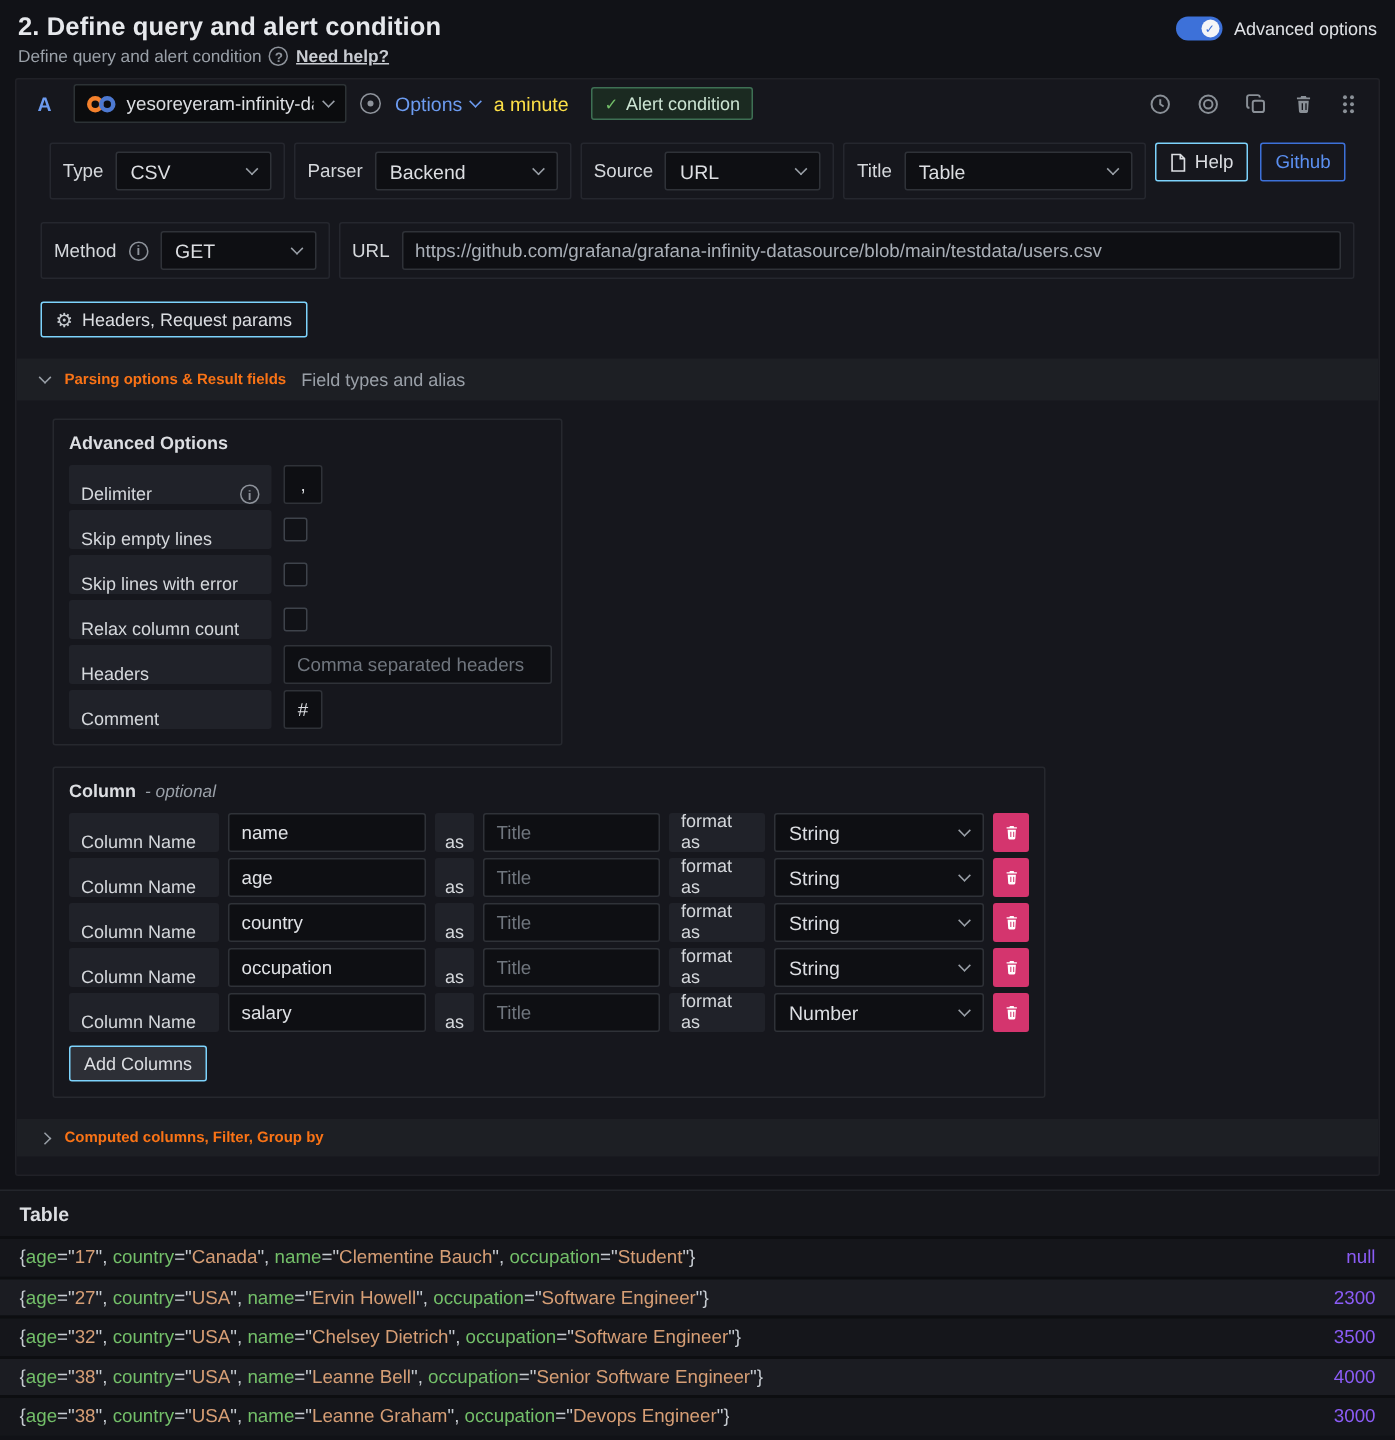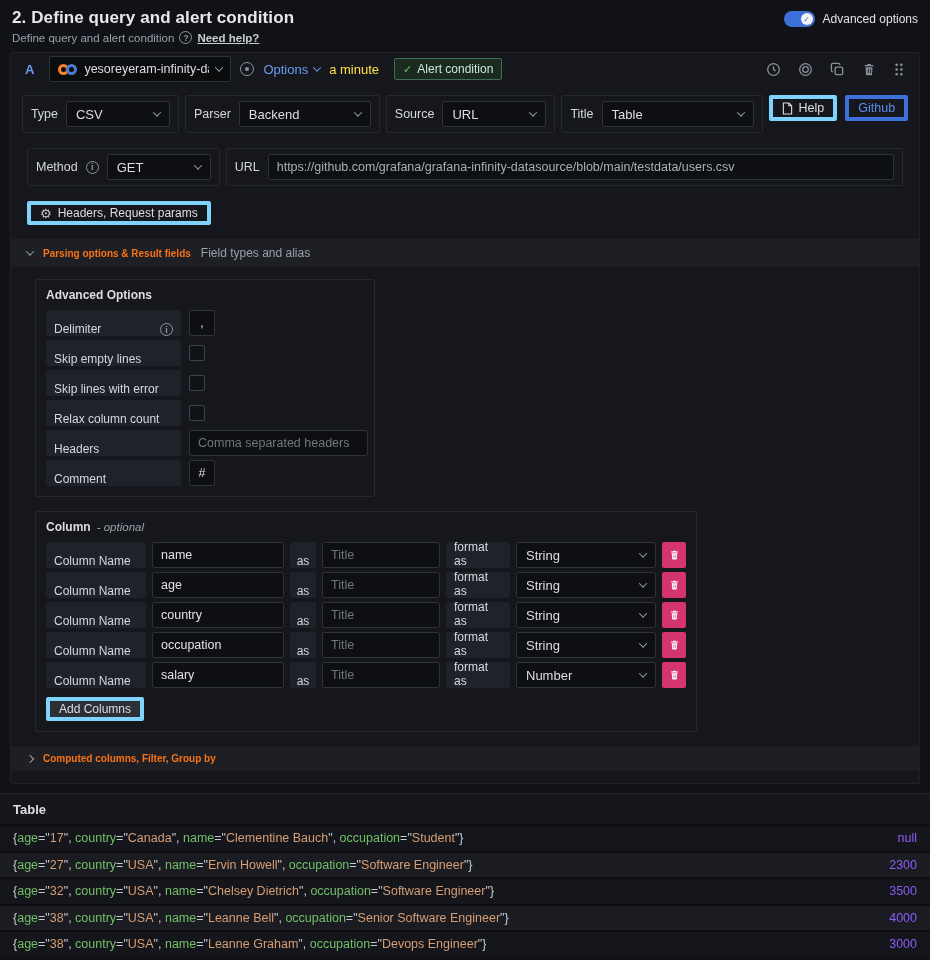--- a/index.html
+++ b/index.html
@@ -50,25 +50,25 @@
 
   .query-body { padding:10px 16px 12px; }
   .field-row { display:flex; gap:6px; margin-bottom:15px; align-items:stretch;justify-content:center; }
   .fbox { border:1px solid #25272e; border-radius:2px; padding:5px 8px; display:flex; align-items:center; gap:8px; }
   .flabel { font-size:12.5px; color:#d5d8dc; white-space:nowrap; }
   .gselect { background:#0e0f13; border:1px solid #2f3238; border-radius:2px; height:26px; display:flex;
     align-items:center; justify-content:space-between; padding:0 9px; font-size:13px; color:#dcdee2; cursor:pointer; }
   .ginput { background:#0e0f13; border:1px solid #2f3238; border-radius:2px; height:26px; padding:0 8px;
     font-size:12.5px; color:#b9bec5; font-family:inherit; outline:none; }
   .ginput::placeholder { color:#70767e; }
-  .w-csv{width:104px;} .w-backend{width:132px;} .w-srcurl{width:104px;} .w-table{width:152px;} .w-get{width:104px;}
+  .w-csv{width:104px;} .w-backend{width:122px;} .w-srcurl{width:104px;} .w-table{width:152px;} .w-get{width:104px;}
   .url-box { flex:1; }
   .url-input { flex:1; color:#a9afb7; }
   .btn { display:inline-flex; align-items:center; gap:6px; height:26px; padding:0 9px; border-radius:2px;
-    border:4px solid #7dd3fc; background:transparent; color:#dcdee2; font-size:12.5px; font-weight:500;
+    border:1px solid #7dd3fc; background:transparent; color:#dcdee2; font-size:12.5px; font-weight:500;
     cursor:pointer; font-family:inherit; white-space:nowrap; }
   .btn svg { display:block; }
   .btn.github { border-color:#3d71d9; color:#5b8ff0; margin-left:2px; }
   .btn.small { height:24px; font-size:12px; }
   .btn.filled { background:#2d2f36; }
   .gear-glyph { font-size:13px; line-height:1; color:#c5c9ce; }
 
   .section-header { margin:14px -16px 0; background:#1d1f24; padding:7px 16px; display:flex; align-items:center; gap:10px; cursor:pointer; }
   .section-header .title { font-weight:700; font-size:10px; color:#f97316; }
   .section-header .sub { font-size:12px; color:#9aa0a8; }

